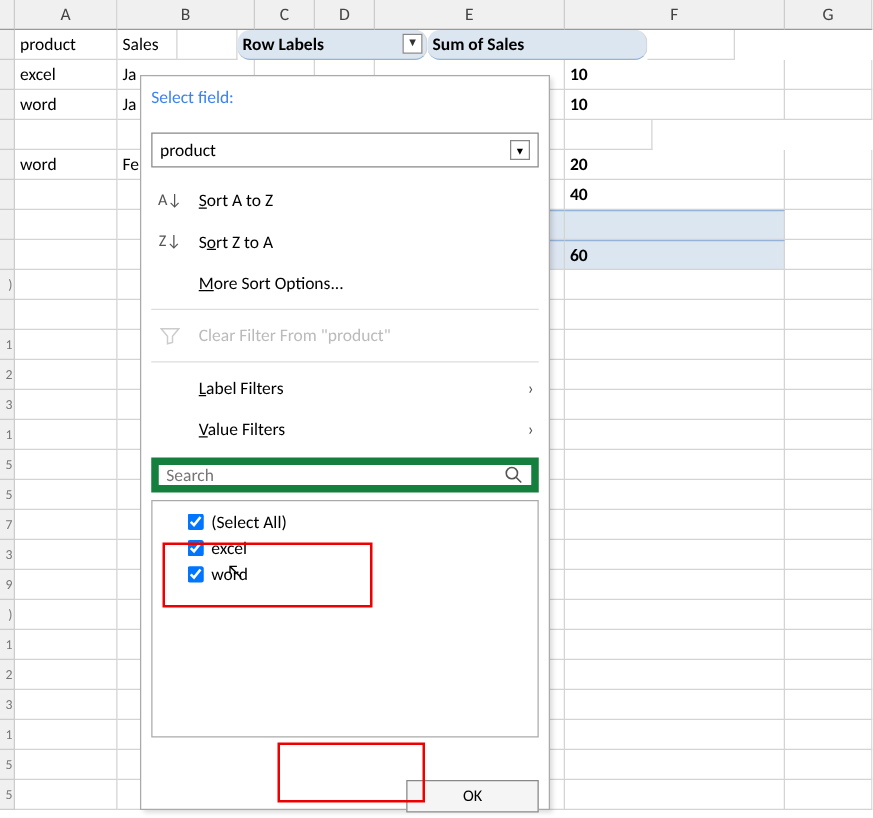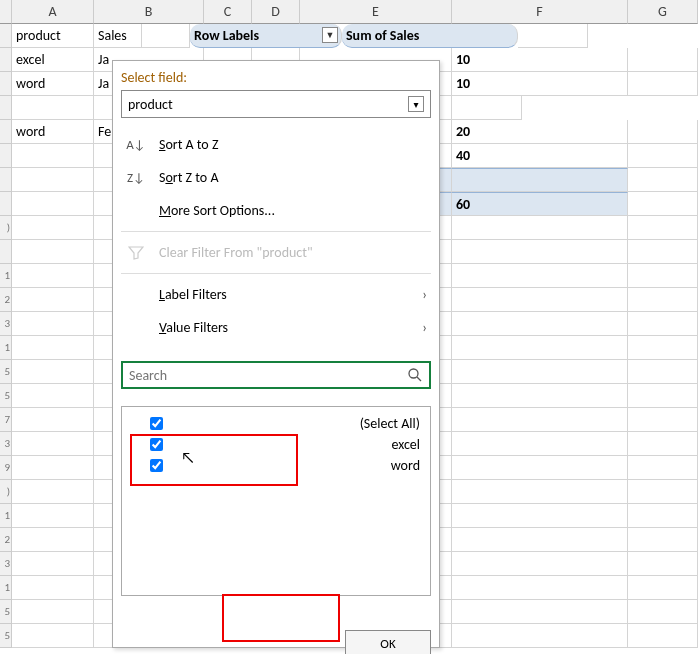--- a/index.html
+++ b/index.html
@@ -83,21 +83,21 @@
     
     .filter-panel {
       position: absolute;
       left: 112px; top: 60px;
       width: 328px; height: 588px;
       background: #fff;
       border: 1px solid #aaa;
       box-shadow: 2px 2px 4px rgba(0,0,0,.15);
       padding: 8px;
     }
-    .fp-label { color: #a16207; margin-bottom: 4px; }
+    .fp-label { color: #3b82f6; margin-bottom: 20px; }
     .fp-select {
       width: 100%; height: 28px;
       border: 1px solid #888;
       padding: 0 6px;
       display: flex; align-items: center; justify-content: space-between;
       margin-bottom: 10px;
     }
     .fp-select-arrow {
       width: 16px; height: 16px; border:1px solid #888;
       display:flex; align-items:center; justify-content:center; font-size:10px;
@@ -105,22 +105,22 @@
     .fp-item {
       display: flex; align-items: center; gap: 12px;
       padding: 8px 4px;
       cursor: pointer;
     }
     .fp-item.disabled { color: #bbb; cursor: default; }
     .fp-icon { width: 22px; display:flex; justify-content:center; font-size:13px; color:#555; }
     .fp-item .underline { text-decoration: underline; }
     .fp-arrow { margin-left: auto; color: #555; font-size: 14px; }
     .fp-search {
-      margin: 17px 0;
-      border: 2px solid #15803d;
+      margin: 6px 0;
+      border: 6px solid #15803d;
       height: 28px;
       display: flex; align-items: center;
       padding: 0 6px;
     }
     .fp-search input {
       border: none; outline: none; flex: 1; font-size: 14px;
       font-family: inherit; color: #888;
       background: transparent;
     }
     .fp-checklist {
@@ -128,29 +128,28 @@
       background: #fff;
       height: 190px;
       padding: 6px 8px;
       overflow: auto;
     }
     .check-item {
       display: flex; align-items:center; gap: 6px;
       padding: 2px 2px;
       margin-left: 18px;
       font-size: 14px;
-      justify-content: space-between;
     }
     .check-item input { margin:0; }
     .fp-buttons {
       margin-top: 34px;
       display: flex; justify-content: flex-end; gap: 20px;
     }
     .fp-btn {
-      width: 86px; height: 26px;
+      width: 106px; height: 26px;
       border: 1px solid #888;
       background: #f5f5f5;
       font-family: inherit; font-size: 13px;
       cursor: pointer;
     }
     .highlight-box {
       position: absolute;
       border: 2px solid #e00;
       pointer-events: none;
     }

